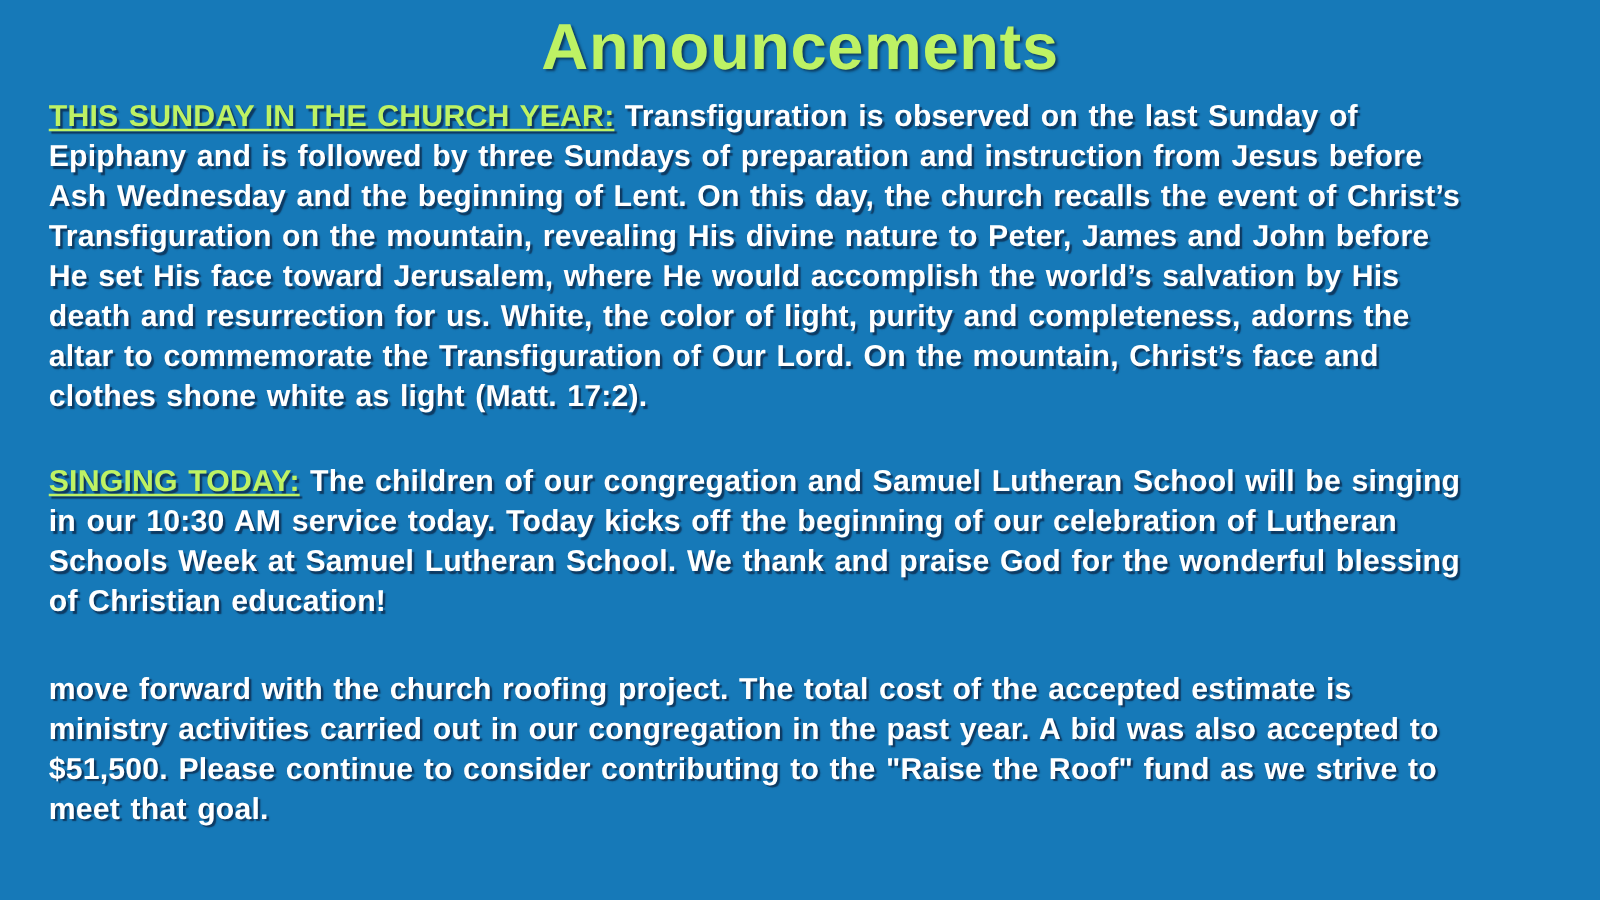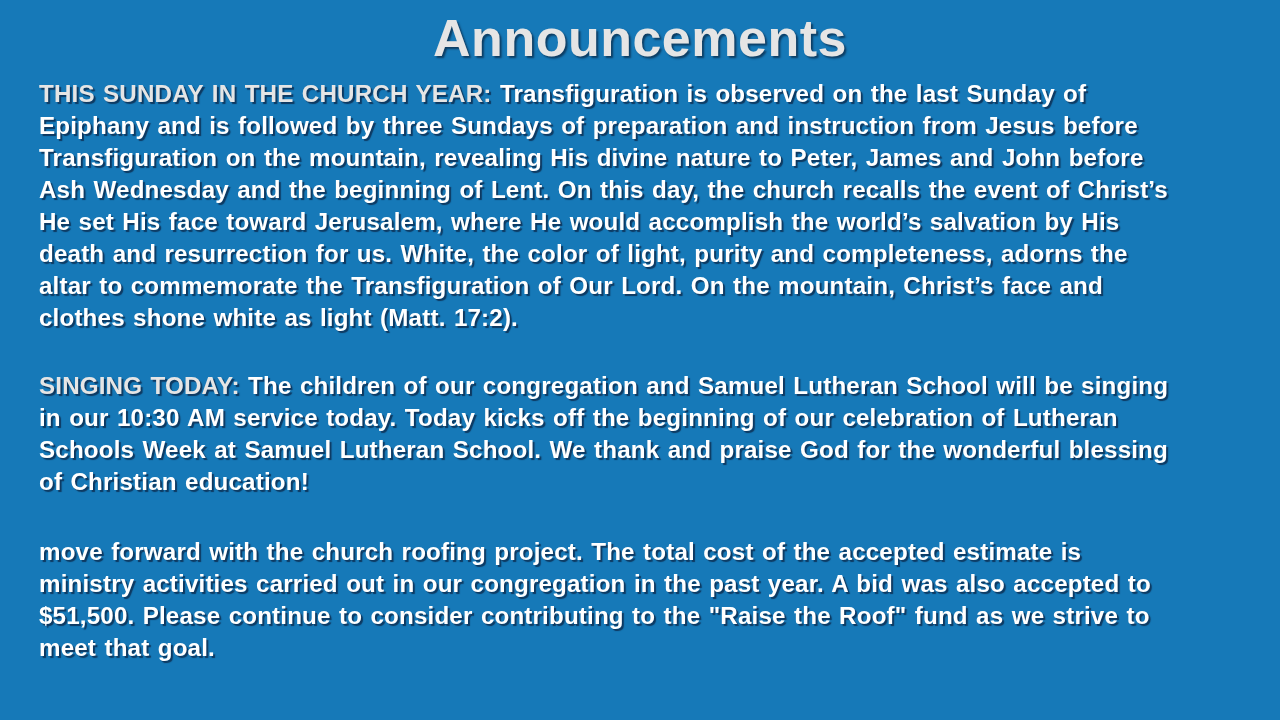--- a/index.html
+++ b/index.html
@@ -20,58 +20,59 @@
     color: #ffffff;
   }
   .title {
     position: absolute;
     left: 0;
     top: 6px;
     width: 1280px;
     text-align: center;
     font-size: 52px;
     line-height: 64px;
-    color: #e5e5e5;
+    color: #bef264;
     letter-spacing: 0.5px;
     text-shadow: 2px 2px 2px rgba(10, 40, 70, 0.75);
   }
   .section {
     position: absolute;
     left: 39px;
     width: 1215px;
     font-size: 24.2px;
     line-height: 32px;
     letter-spacing: 0.15px;
     word-spacing: 1.5px;
     text-shadow: 2px 2px 1px rgba(10, 30, 60, 0.7);
   }
   .section .label {
-    color: #e5e5e5;
+    color: #bef264;
     font-weight: normal;
     font-weight: bold;
+    text-decoration: underline;
   }
   #sec1 { top: 78px; }
   #sec2 { top: 370px; }
   #sec3 { top: 536px; }
   .line {
     display: block;
     white-space: nowrap;
   }
 </style>
 </head>
 <body>
 
 <div class="slide">
   <div class="title">Announcements</div>
 
   <div class="section" id="sec1">
     <span class="line"><span class="label">THIS SUNDAY IN THE CHURCH YEAR:</span><span> Transfiguration is observed on the last Sunday of</span></span>
     <span class="line">Epiphany and is followed by three Sundays of preparation and instruction from Jesus before</span>
+    <span class="line">Ash Wednesday and the beginning of Lent. On this day, the church recalls the event of Christ’s</span>
     <span class="line">Transfiguration on the mountain, revealing His divine nature to Peter, James and John before</span>
-    <span class="line">Ash Wednesday and the beginning of Lent. On this day, the church recalls the event of Christ’s</span>
     <span class="line">He set His face toward Jerusalem, where He would accomplish the world’s salvation by His</span>
     <span class="line">death and resurrection for us. White, the color of light, purity and completeness, adorns the</span>
     <span class="line">altar to commemorate the Transfiguration of Our Lord. On the mountain, Christ’s face and</span>
     <span class="line">clothes shone white as light (Matt. 17:2).</span>
   </div>
 
   <div class="section" id="sec2">
     <span class="line"><span class="label">SINGING TODAY:</span><span> The children of our congregation and Samuel Lutheran School will be singing</span></span>
     <span class="line">in our 10:30 AM service today. Today kicks off the beginning of our celebration of Lutheran</span>
     <span class="line">Schools Week at Samuel Lutheran School. We thank and praise God for the wonderful blessing</span>

